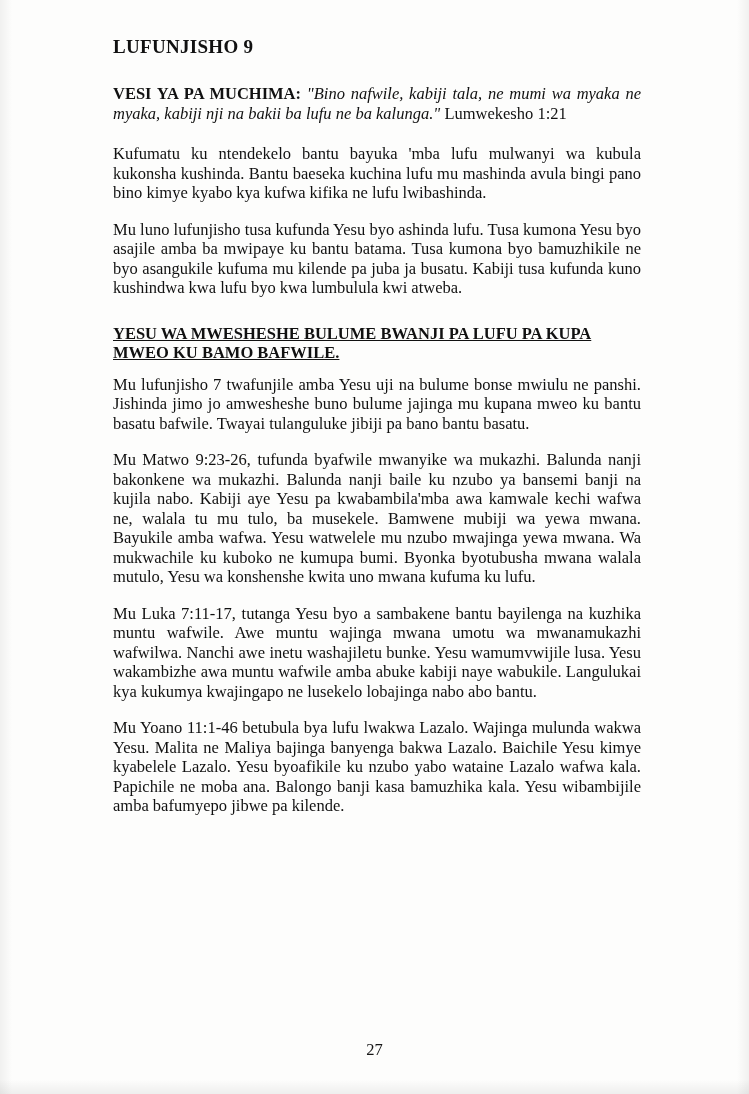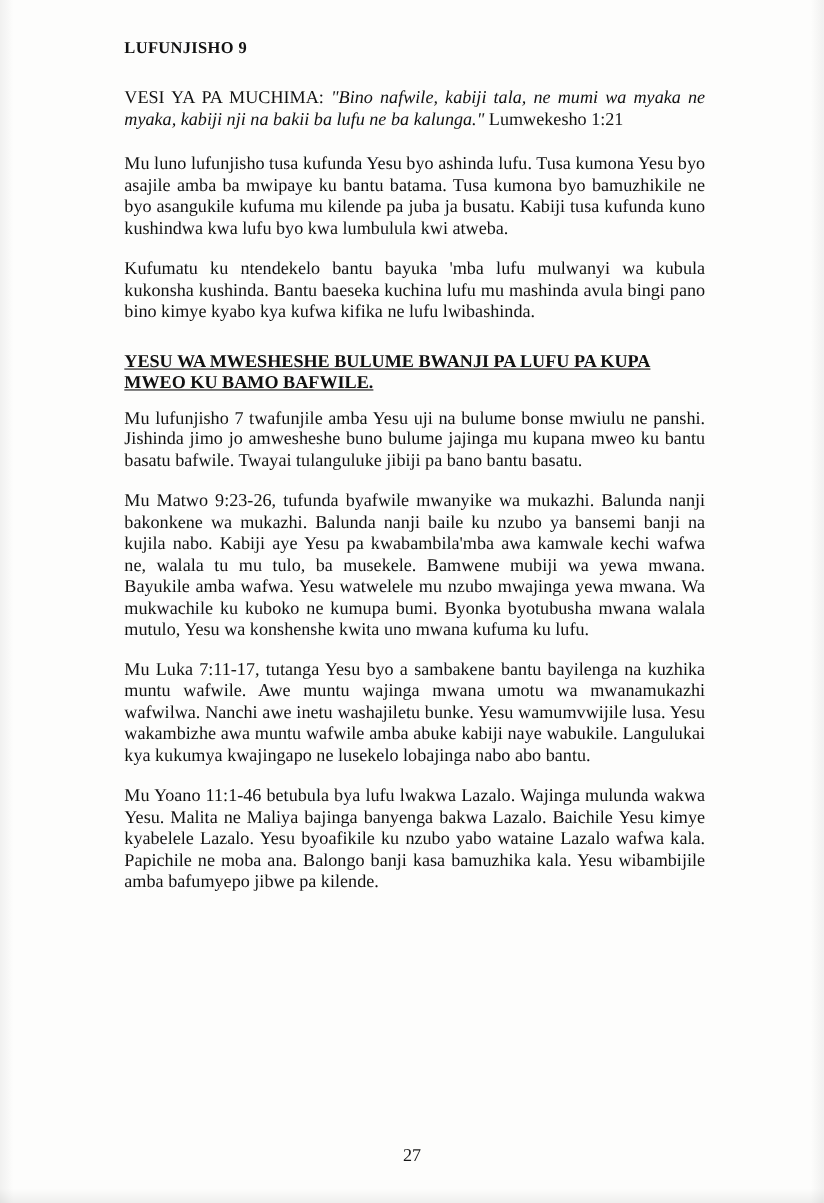--- a/index.html
+++ b/index.html
@@ -25,38 +25,38 @@
       #fdfdfc;
   }
   .content {
     position: absolute;
     left: 113px;
     top: 36px;
     width: 528px;
   }
   .lesson-label {
     font-weight: bold;
-    font-size: 15px;
+    font-size: 19px;
     letter-spacing: 0.3px;
     margin: 0 0 26px 0;
   }
   .title {
     font-weight: bold;
     font-size: 23px;
     text-align: center;
     letter-spacing: 0.4px;
     margin: 0 0 36px 0;
   }
   .verse {
     font-size: 16.5px;
     line-height: 19.5px;
     text-align: justify;
     margin: 0 0 21px 0;
   }
-  .verse-label { font-weight: normal; }
+  .verse-label { font-weight: bold; }
   .verse-quote { font-style: italic; }
   .section-heading {
     font-weight: bold;
     font-size: 16.5px;
     line-height: 19.5px;
     margin: 0 0 17px 0;
   }
   .section-heading.second {
     margin-top: 26px;
     margin-bottom: 12px;
@@ -87,23 +87,23 @@
     <div class="lesson-label">LUFUNJISHO 9</div>
 
 
     <p class="verse">
       <span class="verse-label">VESI YA PA MUCHIMA:</span>
       <span class="verse-quote">"Bino nafwile, kabiji tala, ne mumi wa myaka ne myaka, kabiji nji na bakii ba lufu ne ba kalunga."</span>
       <span class="verse-ref">Lumwekesho 1:21</span>
     </p>
 
 
+    <p class="para">Kufumatu ku ntendekelo bantu bayuka 'mba lufu mulwanyi wa kubula kukonsha kushinda. Bantu baeseka kuchina lufu mu mashinda avula bingi pano bino kimye kyabo kya kufwa kifika ne lufu lwibashinda.</p>
+
     <p class="para">Mu luno lufunjisho tusa kufunda Yesu byo ashinda lufu. Tusa kumona Yesu byo asajile amba ba mwipaye ku bantu batama. Tusa kumona byo bamuzhikile ne byo asangukile kufuma mu kilende pa juba ja busatu. Kabiji tusa kufunda kuno kushindwa kwa lufu byo kwa lumbulula kwi atweba.</p>
-
-    <p class="para">Kufumatu ku ntendekelo bantu bayuka 'mba lufu mulwanyi wa kubula kukonsha kushinda. Bantu baeseka kuchina lufu mu mashinda avula bingi pano bino kimye kyabo kya kufwa kifika ne lufu lwibashinda.</p>
 
     <h2 class="section-heading second">YESU WA MWESHESHE BULUME BWANJI PA LUFU PA KUPA MWEO KU BAMO BAFWILE.</h2>
 
     <p class="para">Mu lufunjisho 7 twafunjile amba Yesu uji na bulume bonse mwiulu ne panshi. Jishinda jimo jo amwesheshe buno bulume jajinga mu kupana mweo ku bantu basatu bafwile. Twayai tulanguluke jibiji pa bano bantu basatu.</p>
 
     <p class="para">Mu Matwo 9:23-26, tufunda byafwile mwanyike wa mukazhi. Balunda nanji bakonkene wa mukazhi. Balunda nanji baile ku nzubo ya bansemi banji na kujila nabo. Kabiji aye Yesu pa kwabambila'mba awa kamwale kechi wafwa ne, walala tu mu tulo, ba musekele. Bamwene mubiji wa yewa mwana. Bayukile amba wafwa. Yesu watwelele mu nzubo mwajinga yewa mwana. Wa mukwachile ku kuboko ne kumupa bumi. Byonka byotubusha mwana walala mutulo, Yesu wa konshenshe kwita uno mwana kufuma ku lufu.</p>
 
     <p class="para">Mu Luka 7:11-17, tutanga Yesu byo a sambakene bantu bayilenga na kuzhika muntu wafwile. Awe muntu wajinga mwana umotu wa mwanamukazhi wafwilwa. Nanchi awe inetu washajiletu bunke. Yesu wamumvwijile lusa. Yesu wakambizhe awa muntu wafwile amba abuke kabiji naye wabukile. Langulukai kya kukumya kwajingapo ne lusekelo lobajinga nabo abo bantu.</p>
 
     <p class="para">Mu Yoano 11:1-46 betubula bya lufu lwakwa Lazalo. Wajinga mulunda wakwa Yesu. Malita ne Maliya bajinga banyenga bakwa Lazalo. Baichile Yesu kimye kyabelele Lazalo. Yesu byoafikile ku nzubo yabo wataine Lazalo wafwa kala. Papichile ne moba ana. Balongo banji kasa bamuzhika kala. Yesu wibambijile amba bafumyepo jibwe pa kilende.</p>

